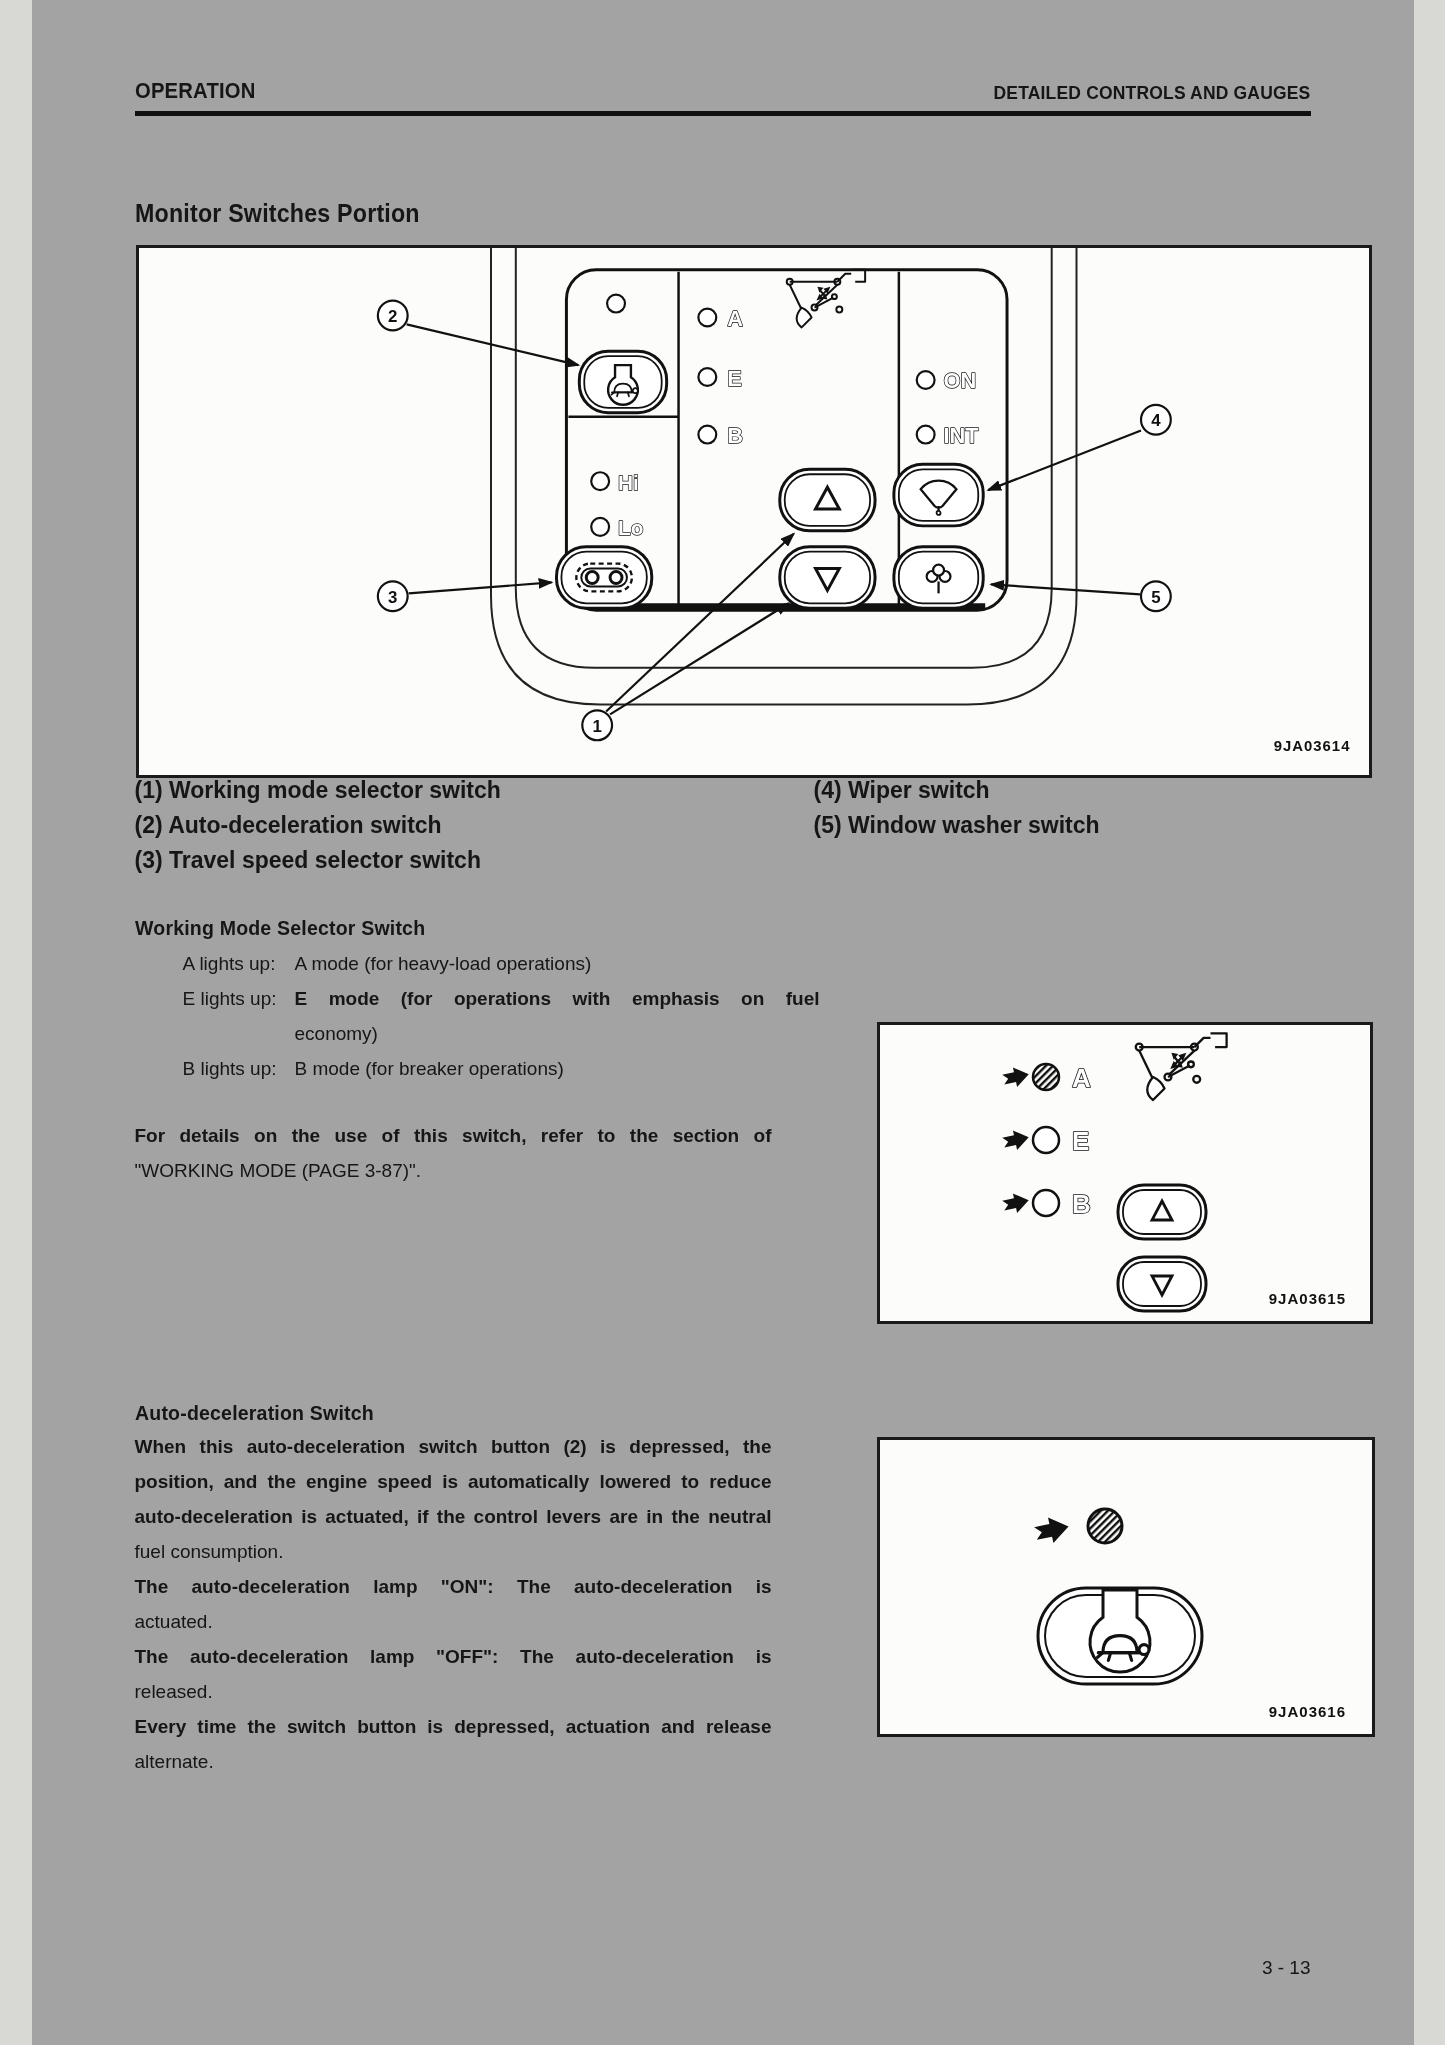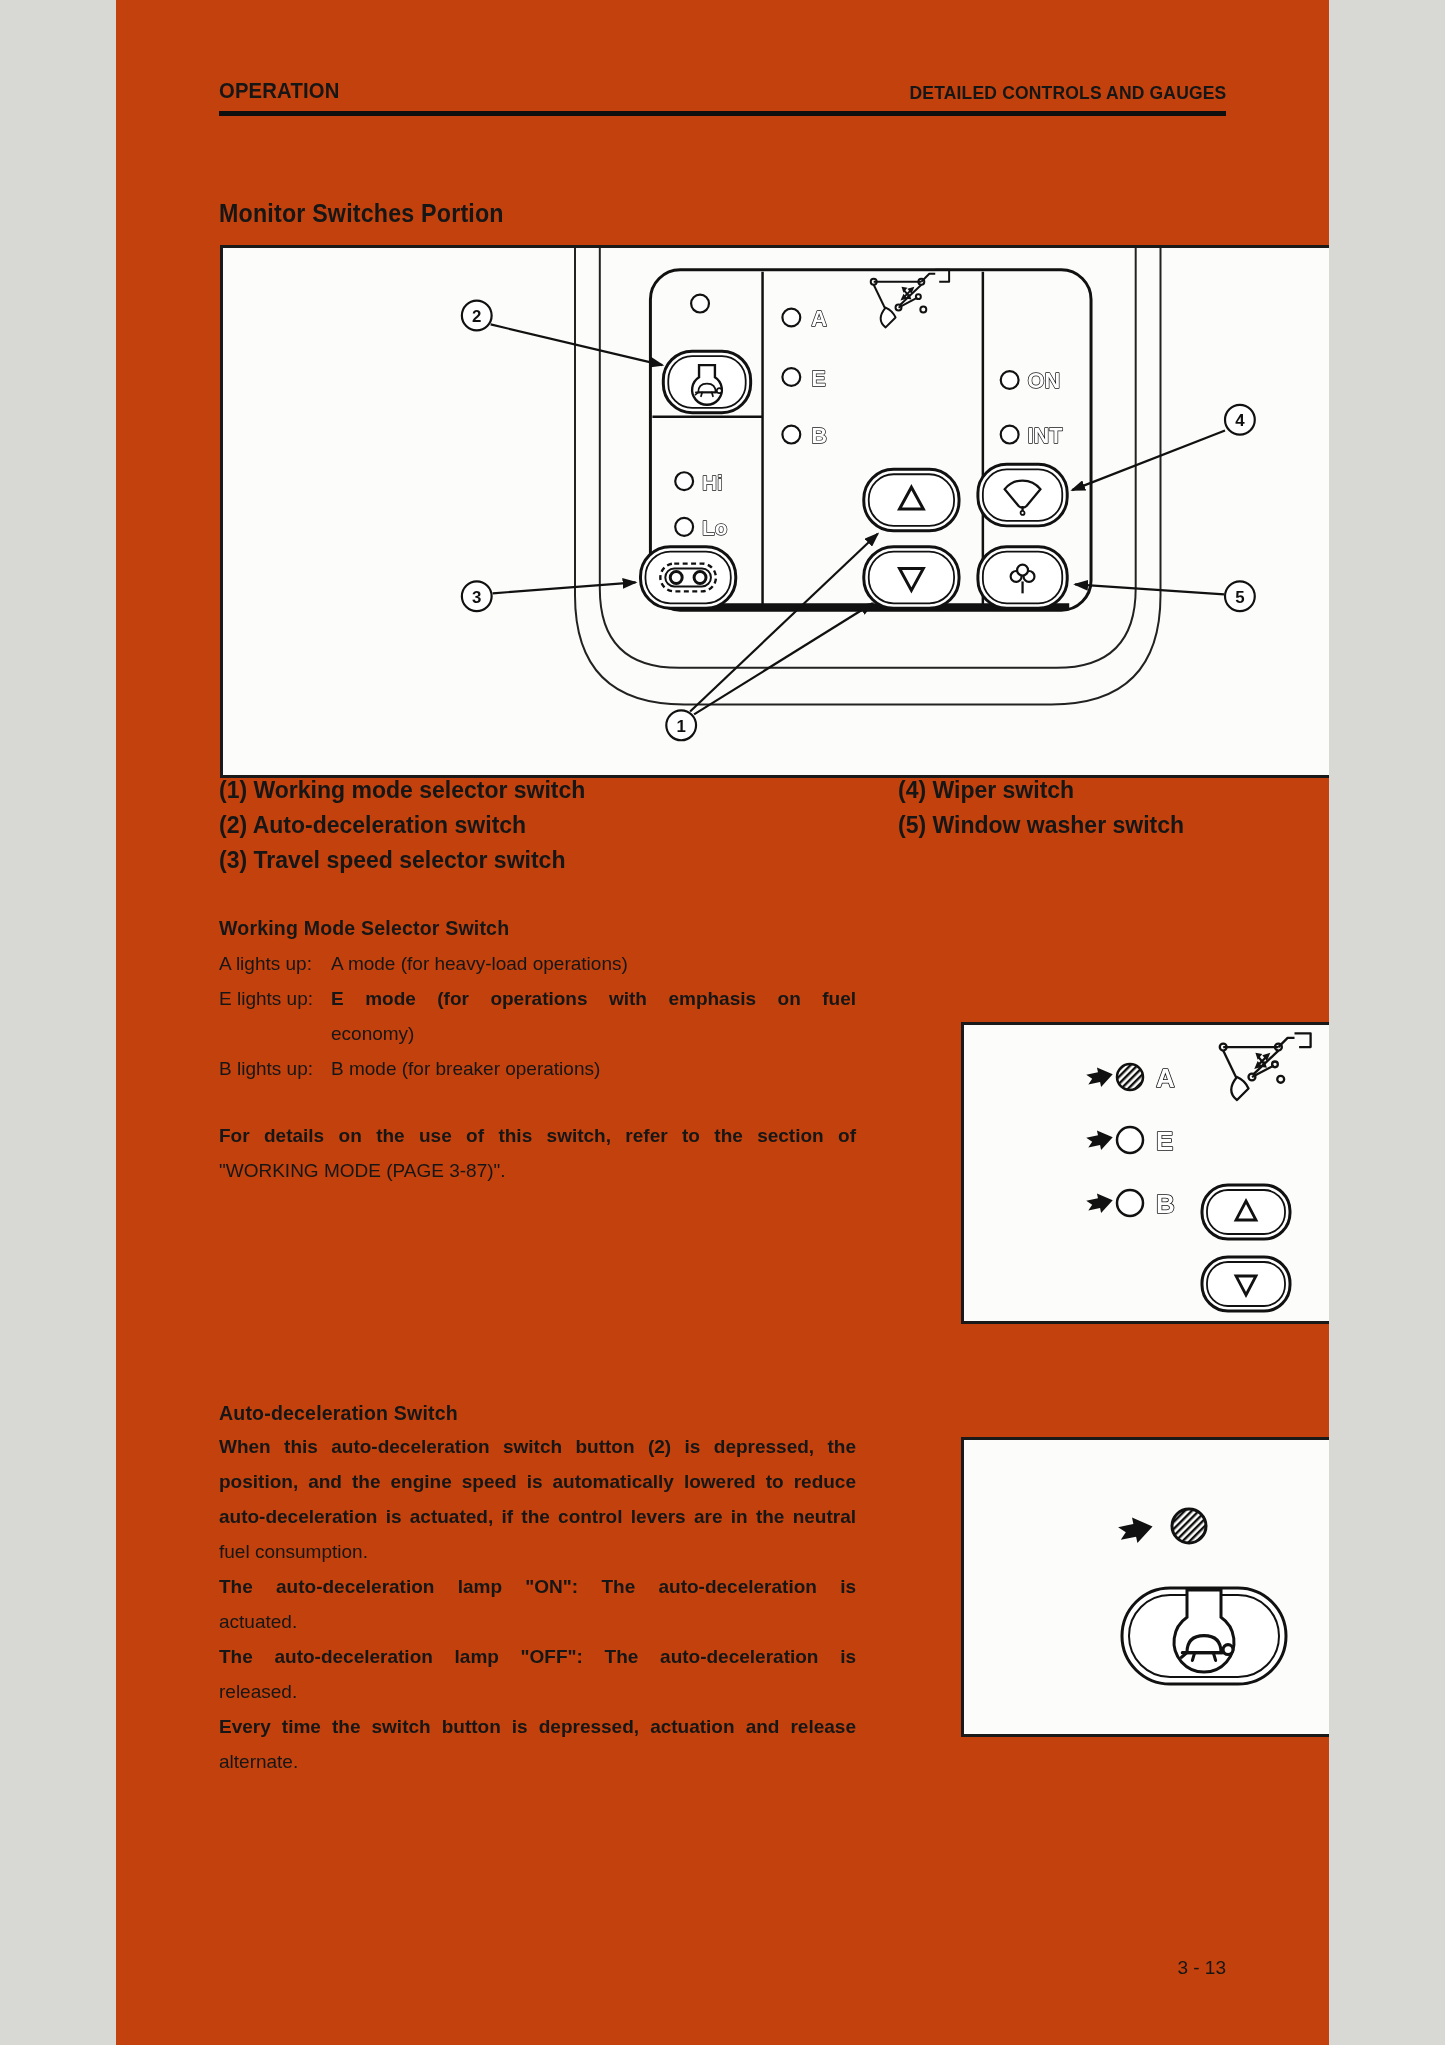--- a/index.html
+++ b/index.html
@@ -1,18 +1,18 @@
 <!DOCTYPE html>
 <html><head>
 <meta charset="utf-8">
 <style>
   html,body { margin:0; padding:0; background:#d8d8d4; }
   .page {
-    position:relative; width:1213px; height:2045px; margin:0 auto;
-    background:#c2410c; color:#161616;
+    position:relative; width:1382px; height:2045px; margin:0 auto;
+    background:#a3a3a3; color:#161616;
     font-family:"Liberation Sans", sans-serif;
     overflow:hidden;
   }
   .abs { position:absolute; }
 
   
   .hdr-left  { left:103px; top:78px; font-size:22px; font-weight:bold; letter-spacing:.2px;
                transform:scaleX(.92); transform-origin:0 50%; }
   .hdr-right { right:103px; top:82px; font-size:19px; font-weight:bold; letter-spacing:.2px;
                transform:scaleX(.92); transform-origin:100% 50%; }
@@ -27,21 +27,21 @@
   
   .figbox { border:3px solid #1a1a1a; background:#fcfcfa; }
   .figbox svg { display:block; }
 
   
   .legend-col { font-size:23px; line-height:35px;font-weight:bold; }
 
   
   .body-col { font-size:19px; line-height:35px; }
   .jl { text-align:justify; text-align-last:justify;font-weight:bold; }
-  .mode-row  { display:flex; }
+  .mode-row  { display:flex;margin-left:48px; }
   .mode-label{ width:112px; flex:0 0 112px; }
   .mode-text { flex:1 1 auto; }
 
   .footer-pg { right:103px; top:1957px; font-size:19px; font-weight:normal;text-align:right; }
 
   svg text { font-family:"Liberation Sans", sans-serif; }
   .lamp-letter { font-weight:bold; fill:#ffffff; stroke:#111; paint-order:stroke; stroke-linejoin:round; }
   .callout-num { font-size:17px; font-weight:600; fill:#111; }
   .fig-code    { font-size:15px; font-weight:bold; fill:#111; letter-spacing:1px; }
 </style>

